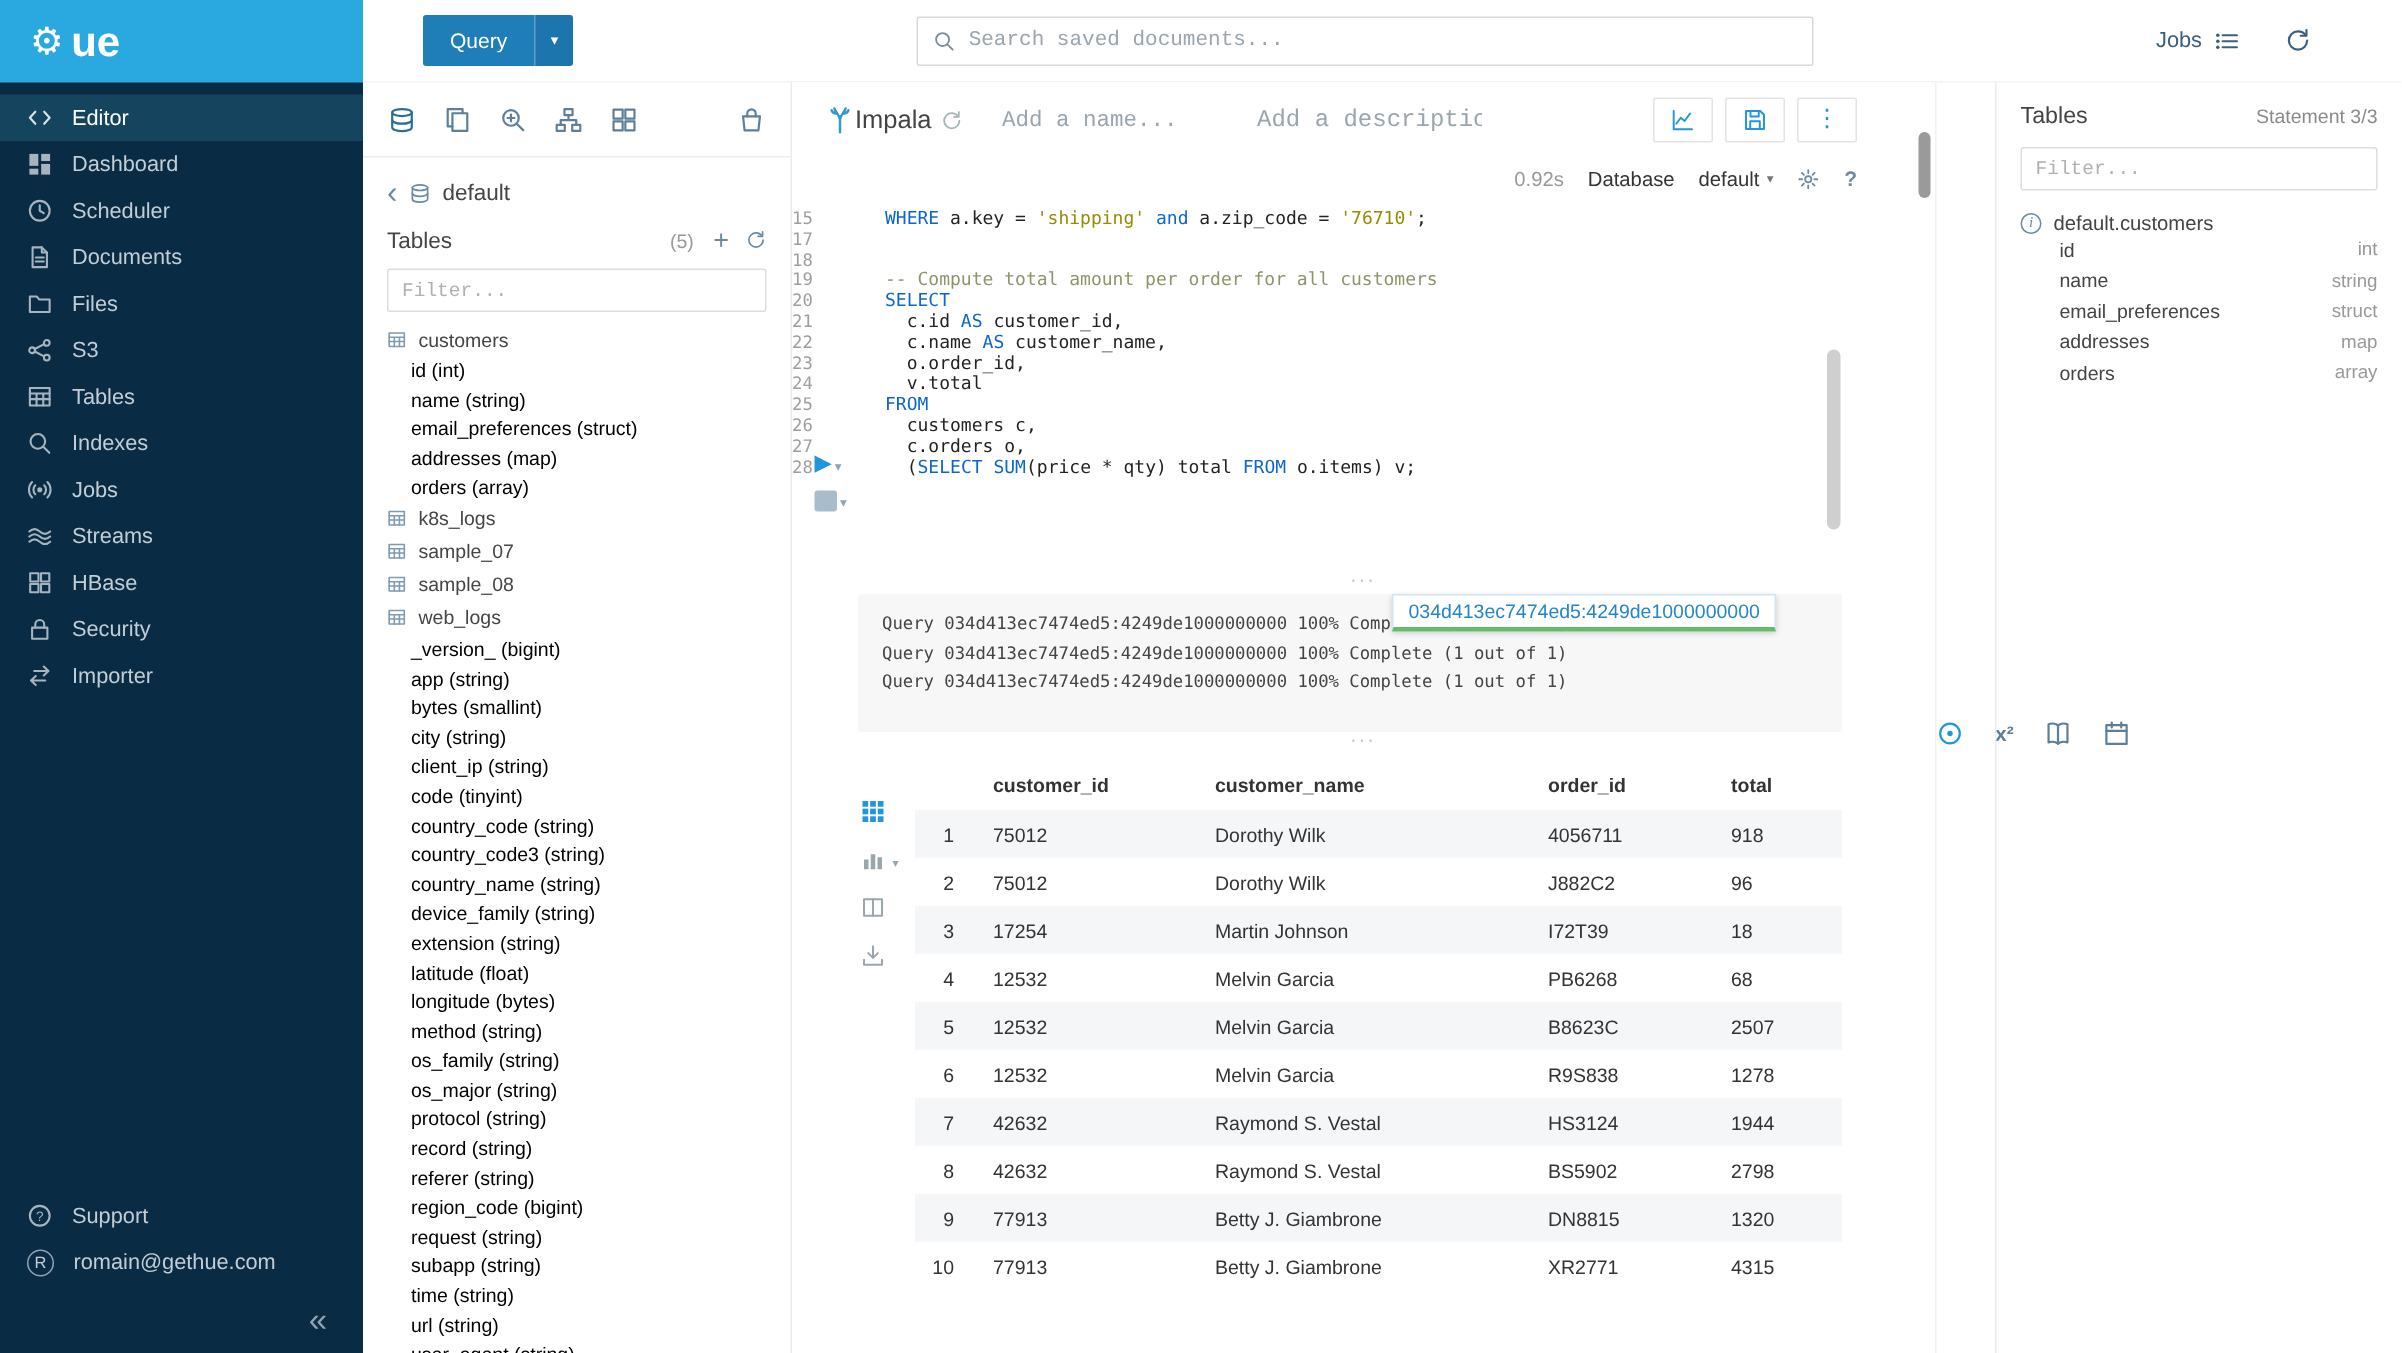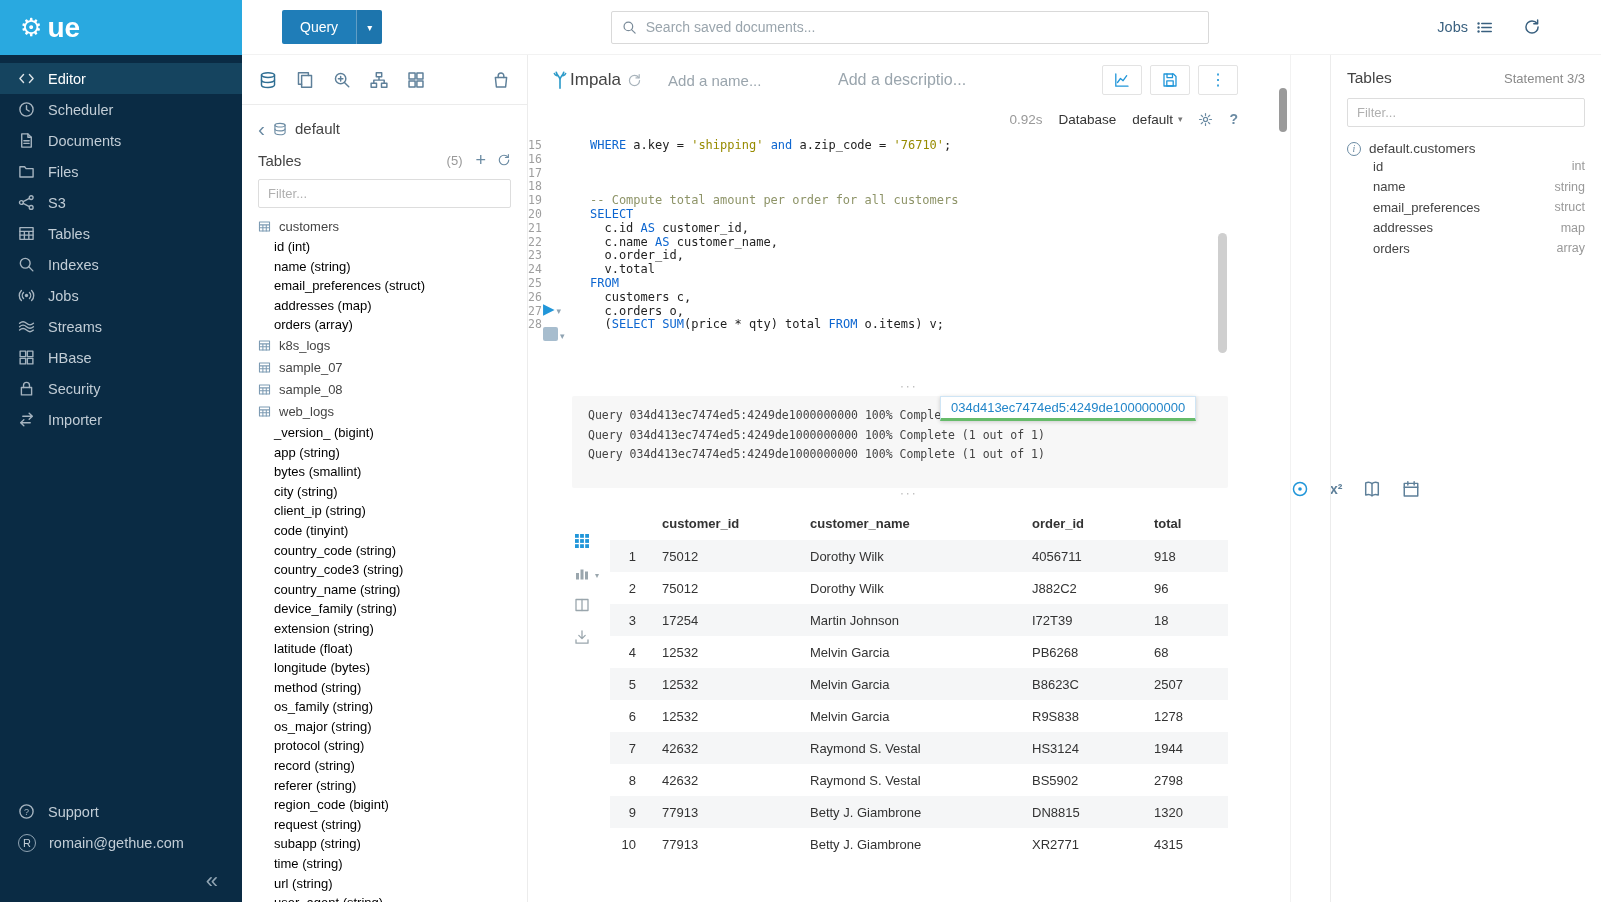--- a/index.html
+++ b/index.html
@@ -1,19 +1,19 @@
 <!DOCTYPE html>
 <html><head>
 <meta charset="utf-8">
 <style>
 *{box-sizing:border-box;margin:0;padding:0}
 html,body{width:1601px;height:902px;overflow:hidden;font-family:"Liberation Sans","DejaVu Sans",sans-serif;background:#fff;color:#333}
 .app{display:flex;width:100%;height:100%}
 svg{display:block;width:100%;height:100%}
-input{font-family:Liberation Sans, sans-serif}
+input{font-family:Liberation Mono, monospace}
 
 .leftnav{width:242px;background:#0a2b44;color:#c2cdd6;flex:none;display:flex;flex-direction:column}
 .logo{height:55px;background:#29a9e0;display:flex;align-items:center;gap:5px;padding-left:20px;color:#fff;font-size:28px;font-weight:bold;flex:none}
 .logo-gear{font-size:25px;font-family:"DejaVu Sans",sans-serif;line-height:1}
 .nav-list{padding-top:8px}
 .nav-item{display:flex;align-items:center;gap:13px;height:31px;padding:0 18px;font-size:14.5px;cursor:pointer;white-space:nowrap}
 .nav-item .nicon{width:17px;height:17px;flex:none;opacity:.85}
 .nav-item.active{background:#15445f;color:#fff}
 .nav-item.gap{}
 .nav-footer{margin-top:auto;padding-bottom:8px}
@@ -90,21 +90,21 @@
 .play .pcaret{font-size:9px;color:#8fa3b2;margin-left:2px}
 .stmt-marker{display:flex;align-items:flex-end;cursor:pointer}
 .stmt-sq{width:15px;height:14px;background:#8aa7bd;border-radius:2px;opacity:.75}
 .stmt-marker .pcaret{font-size:9px;color:#8fa3b2;margin-left:2px}
 .scroll-thumb{position:absolute;right:63px;top:100px;width:9px;height:120px;background:#cfcfcf;border-radius:5px;cursor:pointer}
 .page-thumb{position:absolute;right:3px;top:33px;width:8px;height:44px;background:#9a9a9a;border-radius:4px;cursor:pointer}
 .drag{flex:none;text-align:center;color:#bdbdbd;font-size:12px;letter-spacing:2px;height:11px;line-height:8px;cursor:row-resize}
 
 .log-box{flex:none;position:relative;margin:2px 62px 2px 44px;background:#f7f7f7;border-radius:2px;padding:10px 16px;height:92px}
 .log-line{font-family:"DejaVu Sans Mono","Liberation Mono",monospace;font-size:11.5px;color:#444;line-height:19.5px;white-space:nowrap}
-.tooltip{position:absolute;left:368px;top:0;background:#fff;border:1px solid #cfe5f5;border-bottom:3px solid #66bb6a;box-shadow:0 1px 4px rgba(0,0,0,.18);padding:3px 10px;font-size:13px;color:#2386c9;white-space:nowrap;cursor:pointer}
+.tooltip{position:absolute;left:356px;top:0;background:#fff;border:1px solid #cfe5f5;border-bottom:3px solid #66bb6a;box-shadow:0 1px 4px rgba(0,0,0,.18);padding:3px 10px;font-size:13px;color:#2386c9;white-space:nowrap;cursor:pointer}
 
 .tabs{flex:none;display:flex;padding-left:46px;margin-top:8px}
 .tab{padding:10px 25px 8px;font-size:14px;color:#757575;cursor:pointer;border-bottom:2px solid transparent}
 .tab.active{color:#333;border-bottom-color:#2196d9}
 .results-wrap{flex:1;min-height:0;display:flex;padding:6px 62px 0 46px;gap:14px;overflow:hidden}
 .ricons{width:22px;flex:none;display:flex;flex-direction:column;gap:16px;padding-top:26px}
 .ric{width:16px;height:16px;color:#9aa6ad;cursor:pointer;position:relative}
 .ric.active{color:#2196d9}
 .vcaret{position:absolute;right:-9px;bottom:1px;font-size:8px;color:#9aa6ad}
 .rtable{flex:1;overflow:hidden}
@@ -140,20 +140,33 @@
       <span>ue</span>
     </div>
     <nav class="nav-list" id="nav-list">
         <div class="nav-item active">
           <span class="nicon">
             <svg viewBox="0 0 16 16" fill="none" stroke="currentColor" stroke-width="1.3" stroke-linecap="round" stroke-linejoin="round">
               <path d="M5.2 4.2 1.8 8l3.4 3.8M10.8 4.2 14.2 8l-3.4 3.8"></path>
             </svg>
           </span>
           <span>Editor</span>
+        </div>
+        <div class="nav-item">
+          <span class="nicon">
+            <svg viewBox="0 0 16 16" fill="none" stroke="currentColor" stroke-width="1.3" stroke-linecap="round" stroke-linejoin="round">
+              <g fill="currentColor" stroke="none">
+                <rect x="1.5" y="1.5" width="5.6" height="7.5"></rect>
+                <rect x="8.9" y="1.5" width="5.6" height="4.5"></rect>
+                <rect x="1.5" y="10.8" width="5.6" height="3.7"></rect>
+                <rect x="8.9" y="7.8" width="5.6" height="6.7"></rect>
+              </g>
+            </svg>
+          </span>
+          <span>Dashboard</span>
         </div>
         <div class="nav-item gap">
           <span class="nicon">
             <svg viewBox="0 0 16 16" fill="none" stroke="currentColor" stroke-width="1.3" stroke-linecap="round" stroke-linejoin="round">
               <circle cx="8" cy="8" r="6.2"></circle>
               <path d="M8 4.5V8l2.5 1.5"></path>
             </svg>
           </span>
           <span>Scheduler</span>
         </div>
@@ -515,24 +528,20 @@
                 <span class="stmt-sq"></span>
                 <span class="pcaret">▾</span>
               </div>
           </div>
           <div id="code-lines">
               <div class="code-line">
                 <span class="ln">15</span>
                 <span class="cd"><span class="tok-kw">WHERE</span><span class="tok-t"> a.key = </span><span class="tok-str">'shipping'</span><span class="tok-t"> </span><span class="tok-kw">and</span><span class="tok-t"> a.zip_code = </span><span class="tok-str">'76710'</span><span class="tok-t">;</span></span>
               </div>
               <div class="code-line">
-                <span class="ln">16</span>
-                <span class="cd"></span>
-              </div>
-              <div class="code-line">
                 <span class="ln">17</span>
                 <span class="cd"></span>
               </div>
               <div class="code-line">
                 <span class="ln">18</span>
                 <span class="cd"></span>
               </div>
               <div class="code-line">
                 <span class="ln">19</span>
                 <span class="cd"><span class="tok-cmt">-- Compute total amount per order for all customers</span></span>

